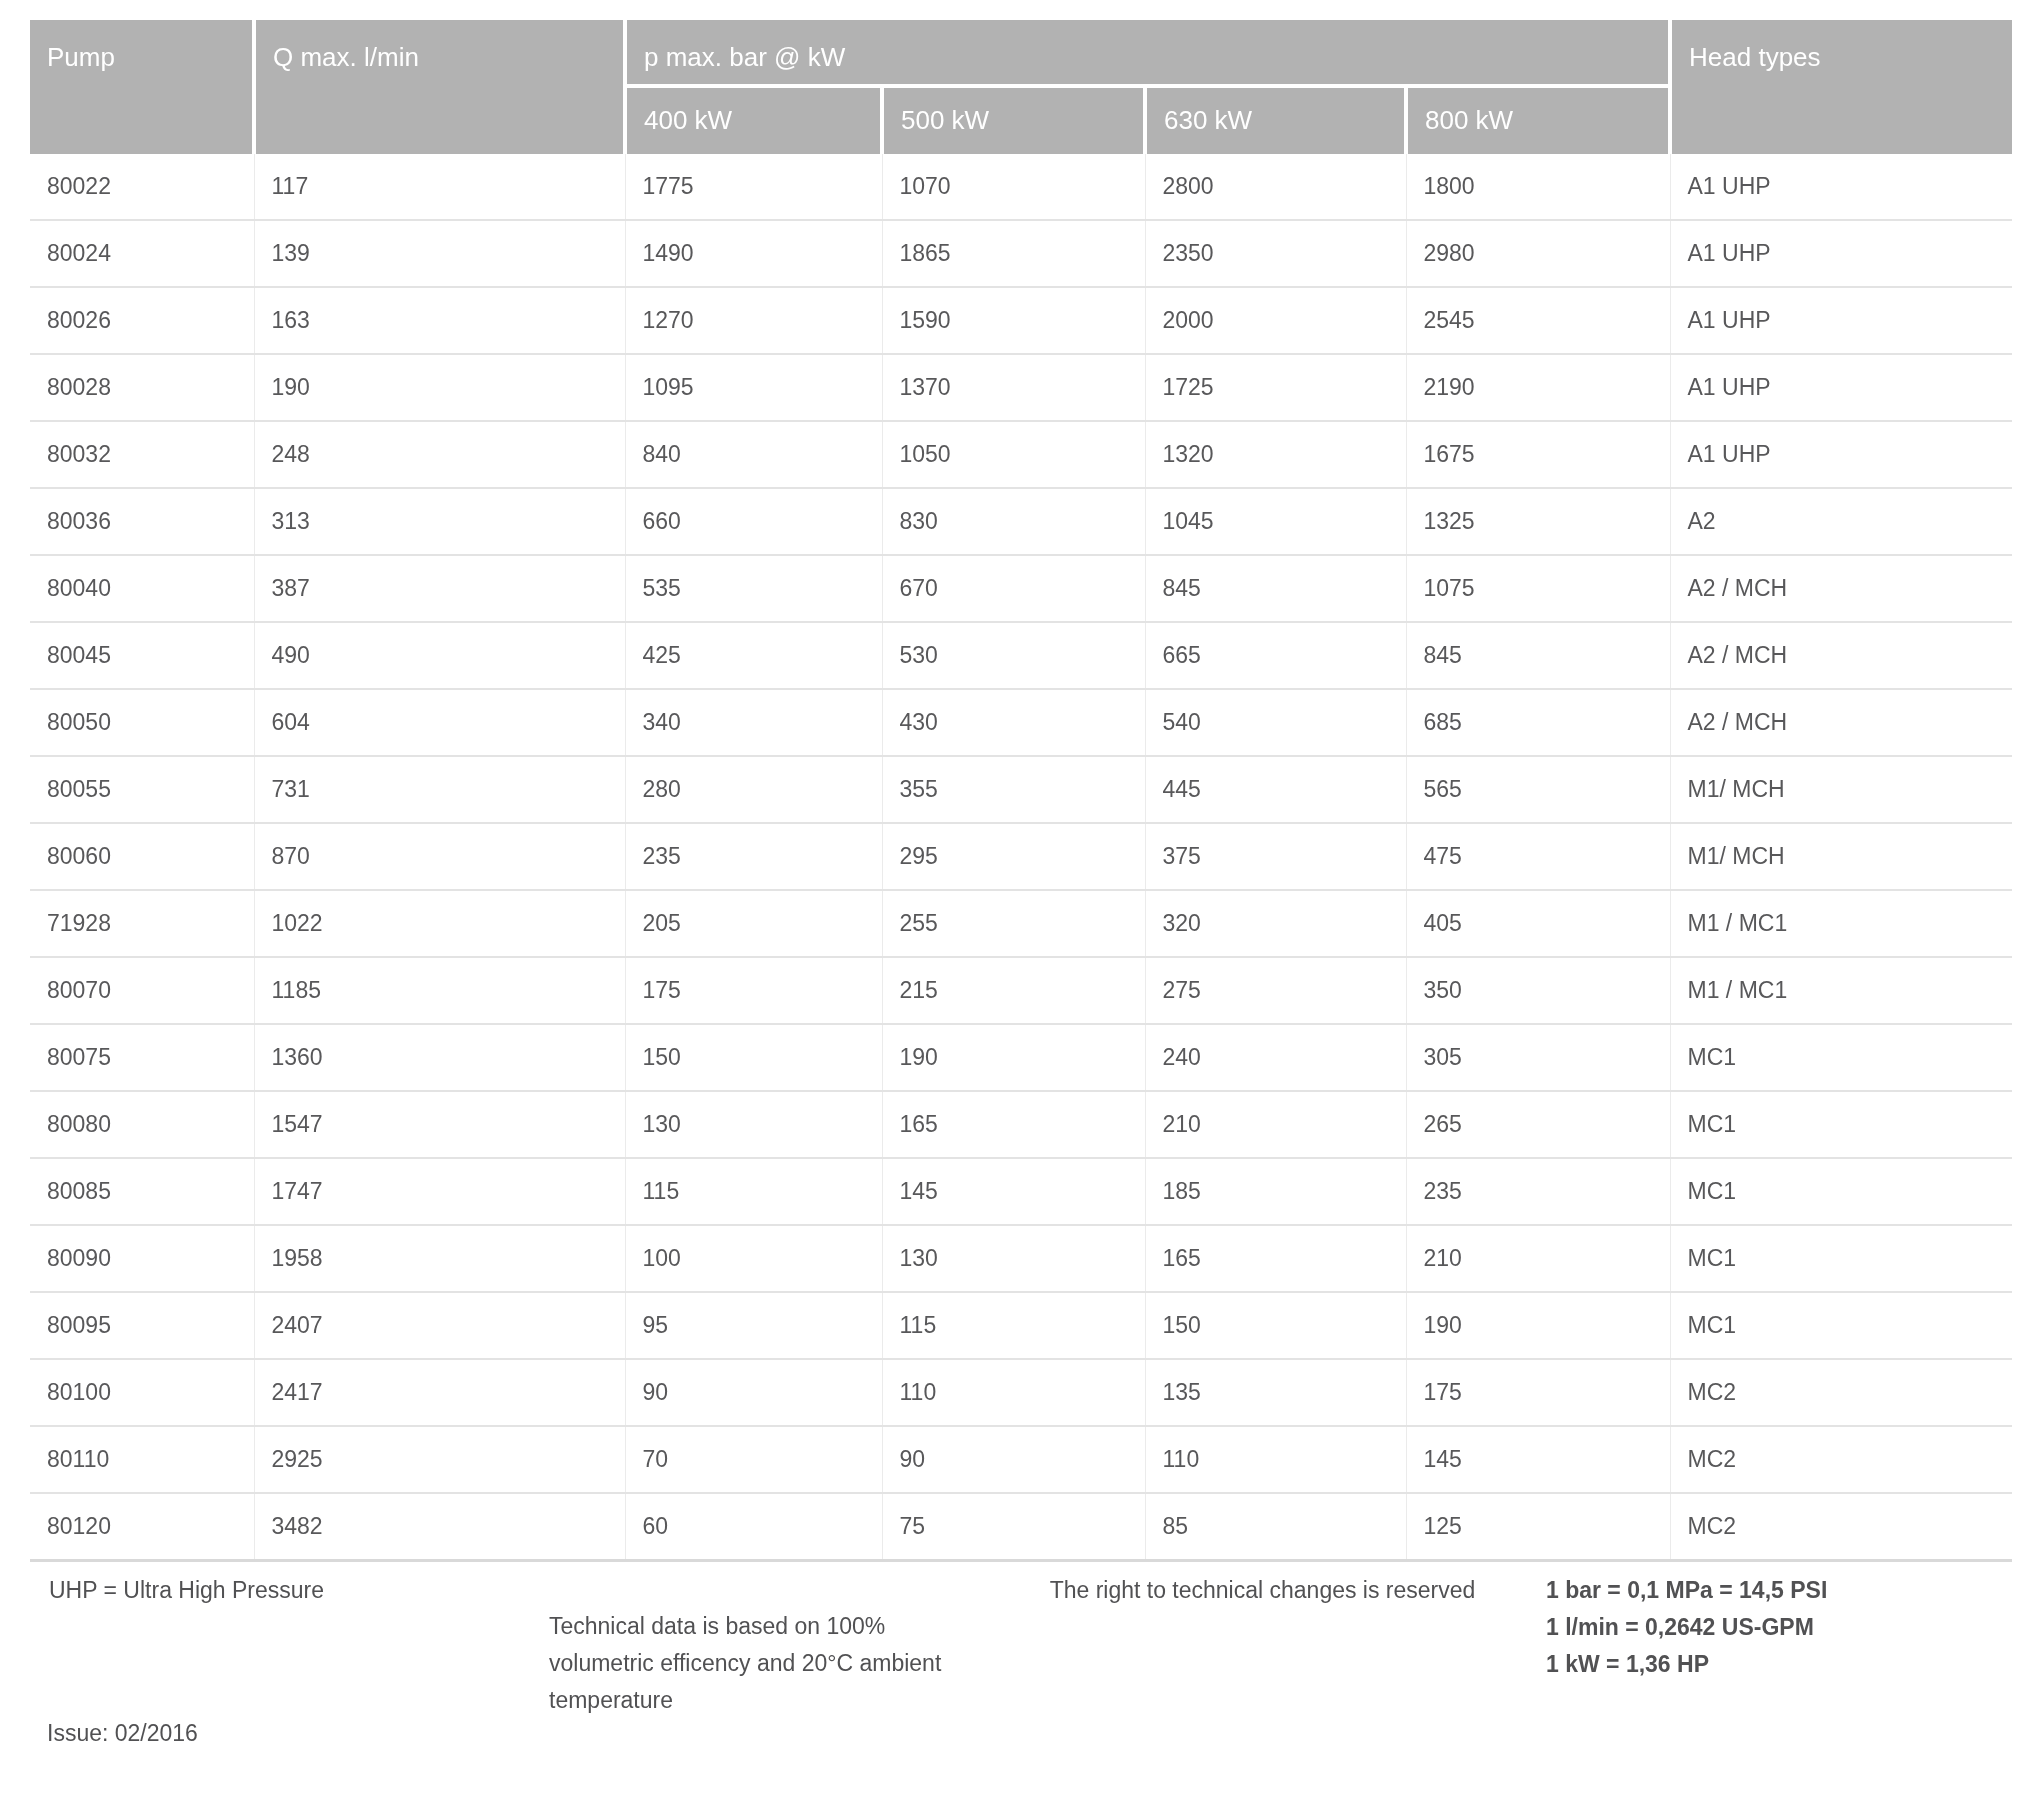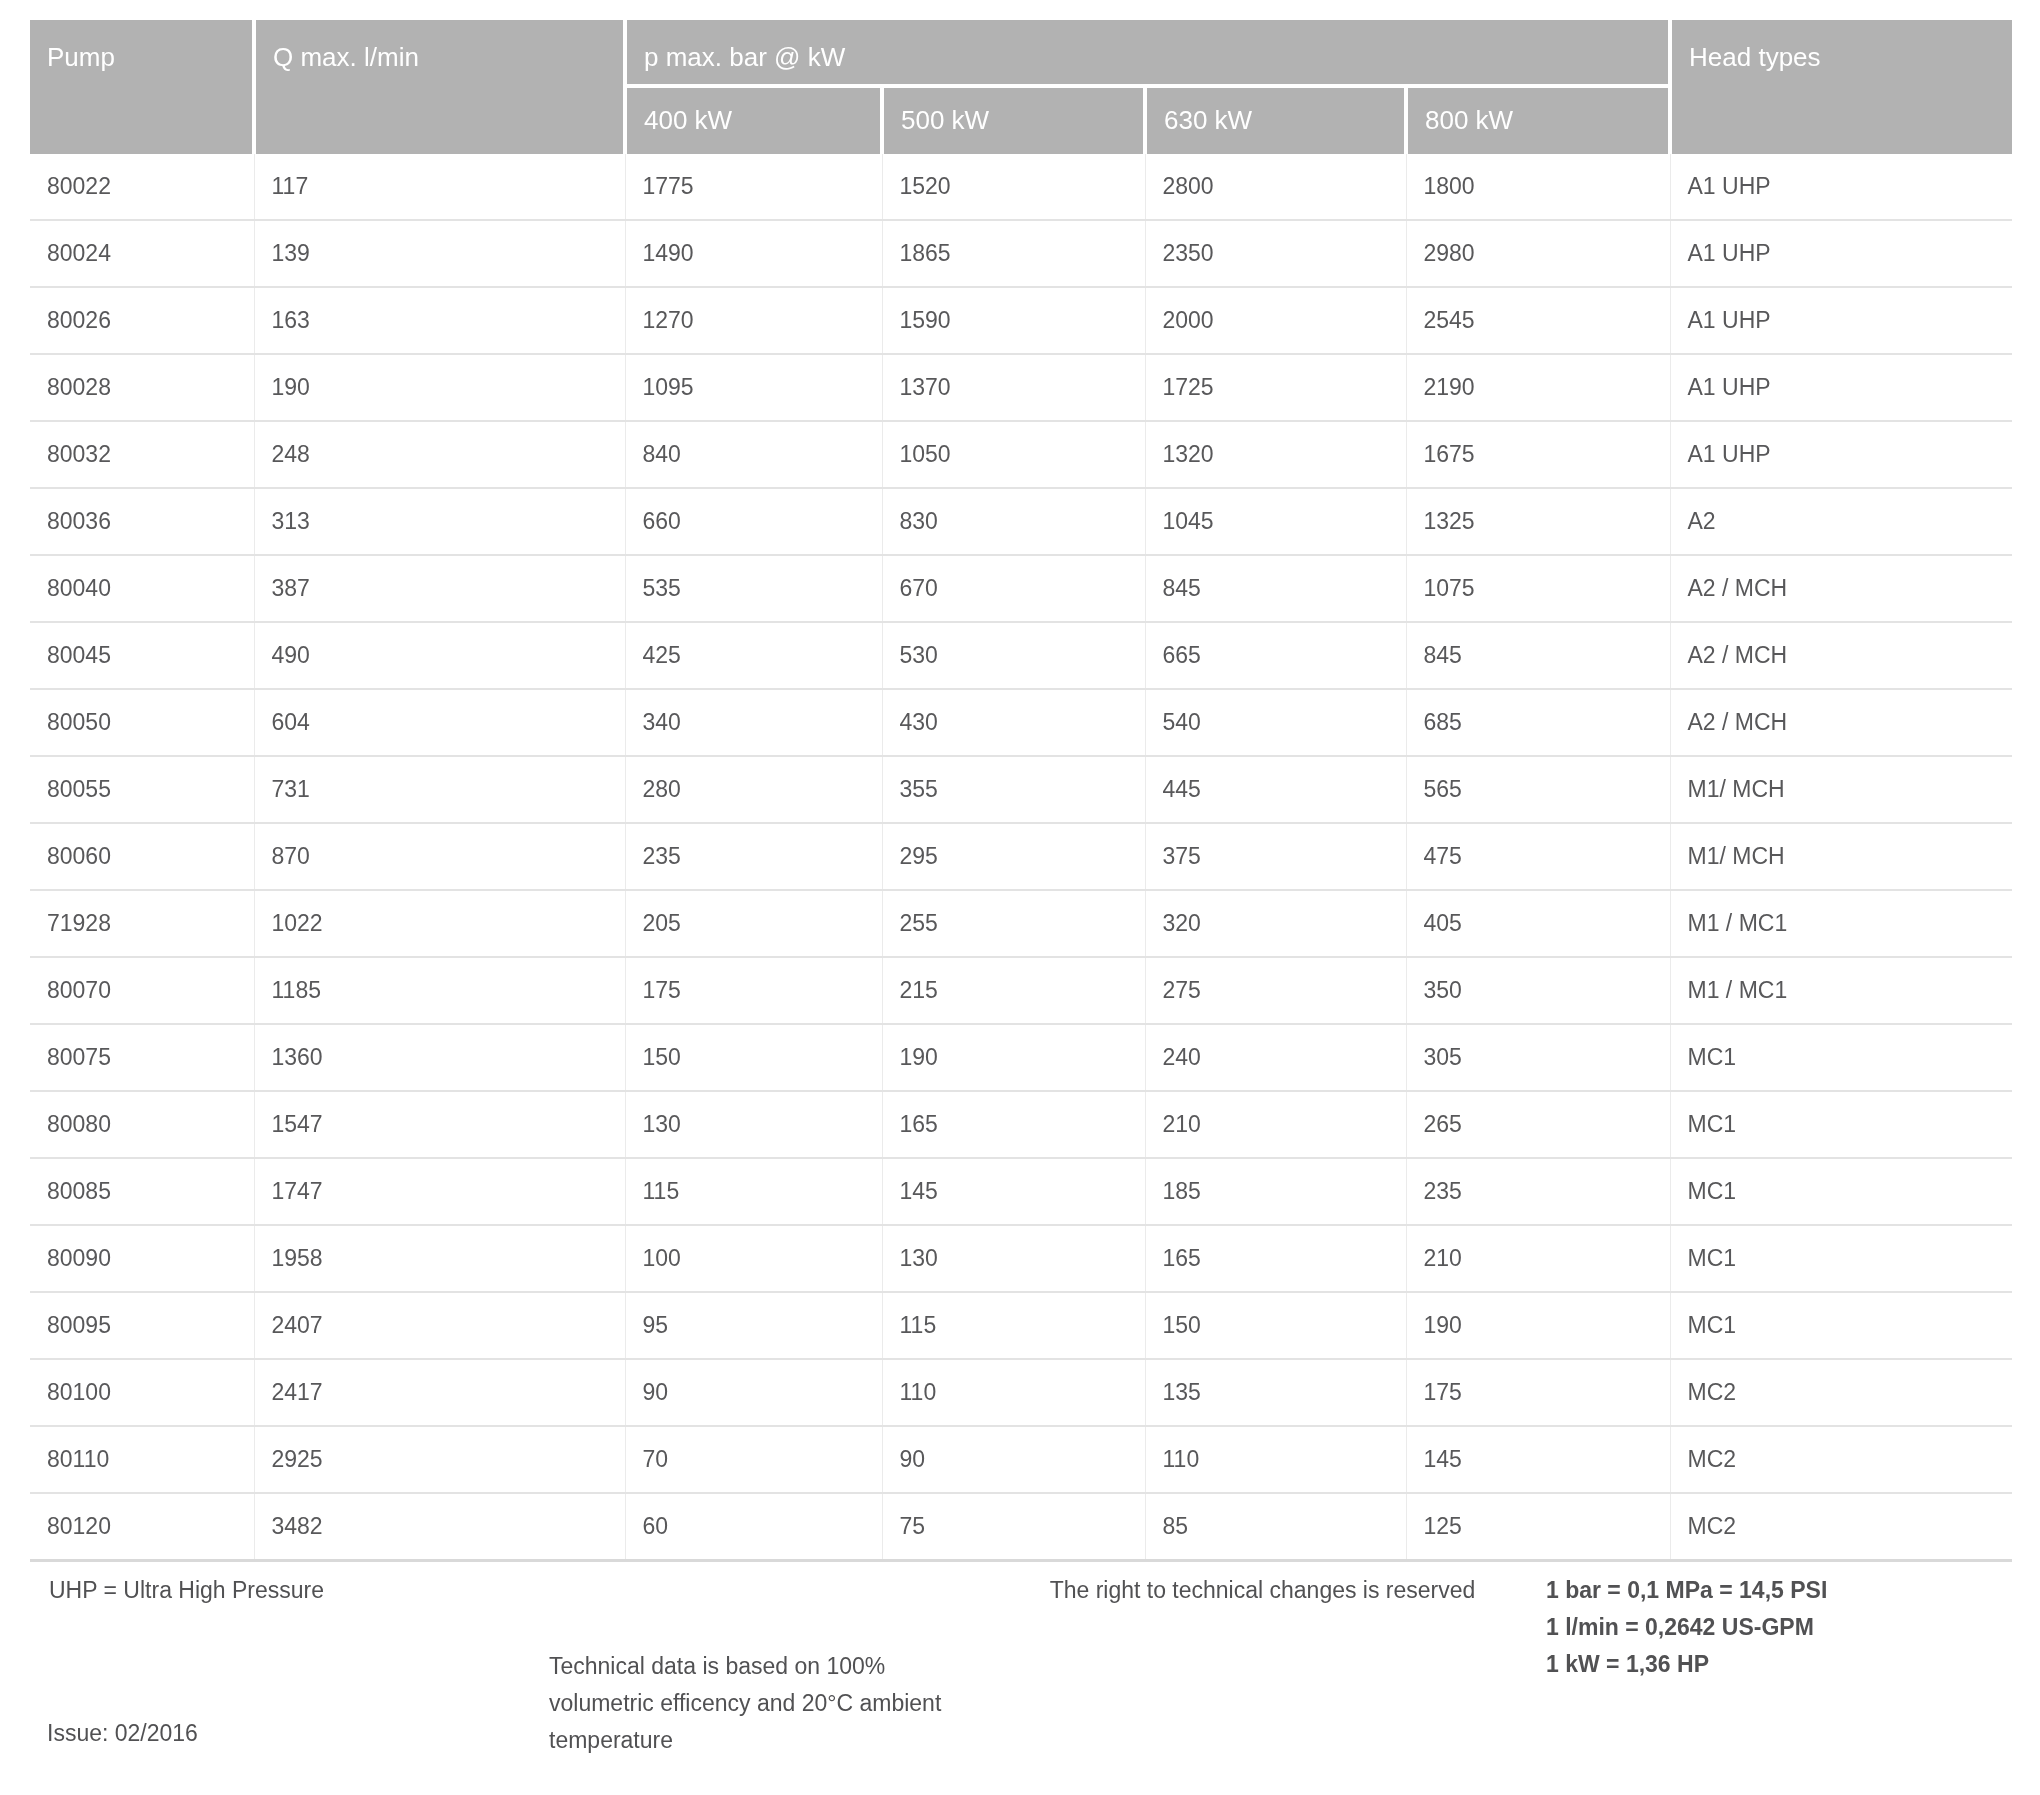--- a/index.html
+++ b/index.html
@@ -37,21 +37,21 @@
   tbody td:last-child { border-right:none; }
   tbody tr:first-child td { border-top:none; }
 
   .note-line { position:absolute; left:30px; top:1524px; white-space:nowrap; color:#515153; }
   .note-line .seg { display:inline-block; padding-left:17px; vertical-align:top; }
   .note-line .seg1 { width:251px; }
   .note-line .seg2 { width:345px; }
 
   .foot { position:absolute; color:#515153; line-height:37px; }
   .foot-uhp    { left:49px;   top:1572px; }
-  .foot-tech   { left:549px;  top:1648px; width:430px; }
+  .foot-tech   { left:549px;  top:1608px; width:430px; }
   .foot-rights { left:1024px; top:1572px; width:477px;text-align:center; }
   .foot-conv   { left:1546px; top:1572px;font-weight:bold; }
   .foot-issue  { left:47px;   top:1715px; }
 </style>
 </head>
 <body>
 
 <div class="sheet">
 
   <table class="spec">
@@ -76,21 +76,21 @@
         <th class="th-kw">500 kW</th>
         <th class="th-kw">630 kW</th>
         <th class="th-kw">800 kW</th>
       </tr>
     </thead>
     <tbody>
         <tr>
           <td>80022</td>
           <td>117</td>
           <td>1775</td>
-          <td>1520</td>
+          <td>1070</td>
           <td>2800</td>
           <td>1800</td>
           <td>A1 UHP</td>
         </tr>
         <tr>
           <td>80024</td>
           <td>139</td>
           <td>1490</td>
           <td>1865</td>
           <td>2350</td>

